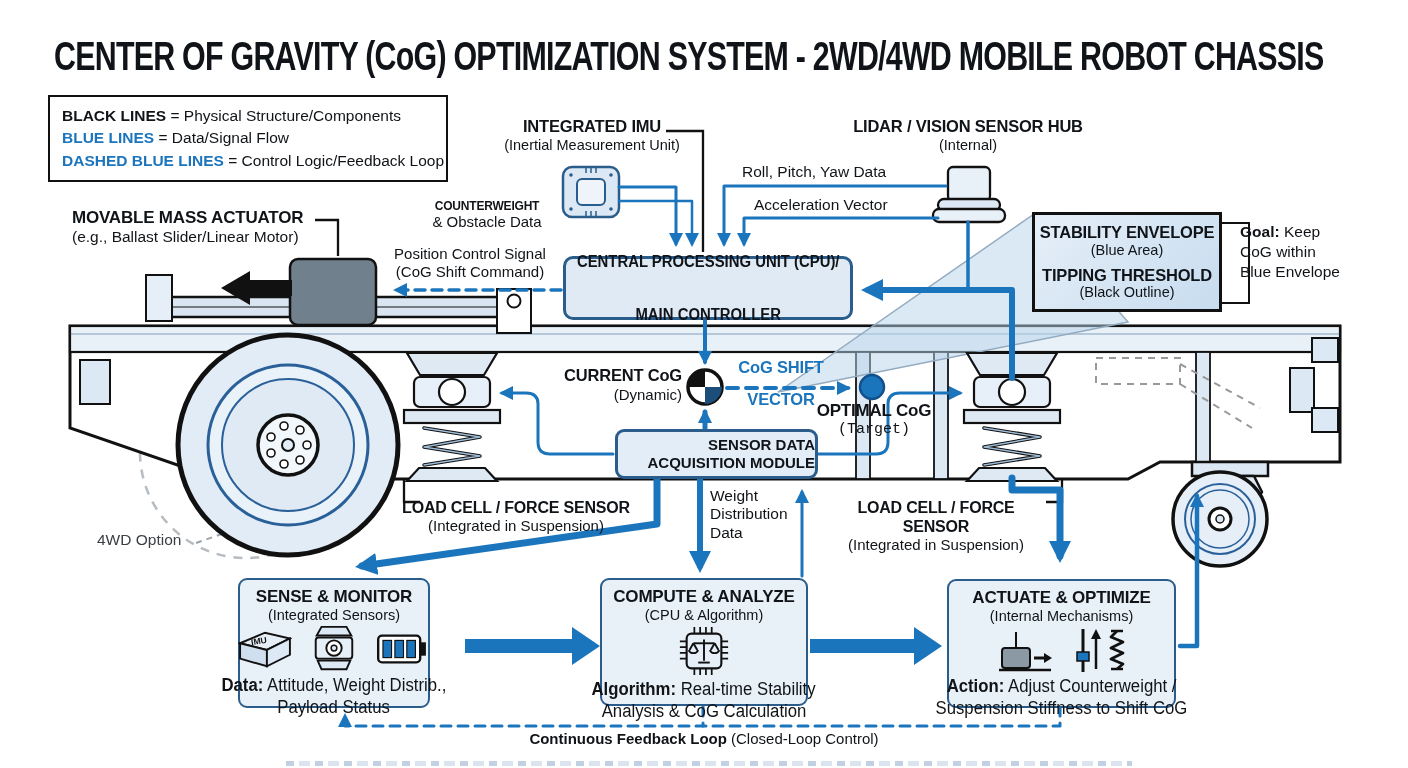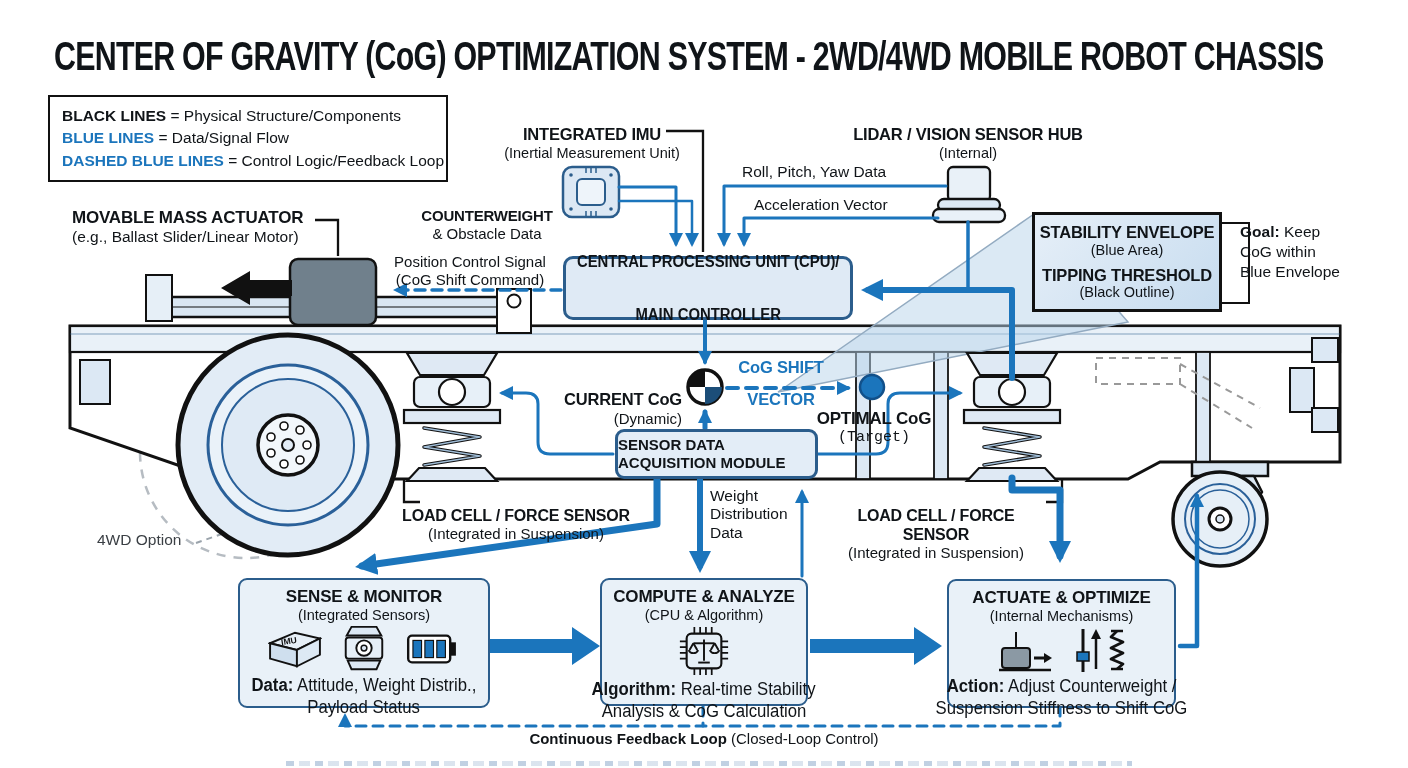--- a/index.html
+++ b/index.html
@@ -10,30 +10,30 @@
   .b{font-weight:bold;}
   .nw{white-space:nowrap;}
   .sx{display:inline-block;transform:scaleX(.93);transform-origin:center;white-space:nowrap;}
   .title{left:54px;top:34px;font-size:40px;font-weight:bold;letter-spacing:-1px;
          transform:scaleX(.76);transform-origin:left top;white-space:nowrap;}
   .legend{left:48px;top:95px;width:372px;border:2px solid #111;background:#fff;
           padding:8px 12px;font-size:15.5px;line-height:1.45;}
   .legend .term{font-weight:bold;text-align:right;}
   .legend .row.blue .term{color:var(--accent);}
   .lb{position:absolute;line-height:1.2;}
-  .ctr{text-align:center;margin-top:8px;}
-  .rt{text-align:right;margin-top:24px;}
+  .ctr{text-align:center;}
+  .rt{text-align:right;}
   .t1{font-weight:bold;font-size:16.5px;letter-spacing:-.2px;}
   .t2{font-size:14.5px;}
   .cpu-box{left:563px;top:256px;width:284px;height:58px;background:#dfeaf5;
            border:3px solid #2b5d8c;border-radius:10px;display:flex;flex-direction:column;
            align-items:center;justify-content:center;font-weight:bold;font-size:16px;line-height:1.25;gap:33px;}
   .sensor-box{left:615px;top:429px;width:197px;height:44px;background:#e3edf7;
            border:3px solid #2b5d8c;border-radius:9px;display:flex;flex-direction:column;
-           align-items:flex-start;justify-content:center;font-weight:bold;font-size:15px;line-height:1.2;}
+           align-items:flex-end;justify-content:center;font-weight:bold;font-size:15px;line-height:1.2;}
   .stab-back{left:1150px;top:222px;width:96px;height:78px;background:#fff;border:2.5px solid #111;}
   .stab{left:1032px;top:212px;width:190px;height:100px;background:linear-gradient(135deg,#e6eff8,#c7dcef);
         border:3px solid #111;display:flex;flex-direction:column;align-items:center;justify-content:center;
         line-height:1.15;box-sizing:border-box;}
   .stab .g{height:7px;}
   .goal{left:1240px;top:222px;width:130px;font-size:15.5px;line-height:1.3;}
   .cogshift{left:733px;top:358px;width:96px;color:var(--accent);font-weight:bold;font-size:16.5px;
             text-align:center;letter-spacing:-.2px;}
   .cogshift .gap{height:13px;}
   .pbox{position:absolute;background:#e9f1f8;border:2.5px solid #2b5d8c;border-radius:9px;
@@ -220,21 +220,21 @@
 
   <div class="lb ctr" style="left:818px;top:117px;width:300px;">
     <div class="t1">LIDAR / VISION SENSOR HUB</div>
     <div class="t2">(Internal)</div>
   </div>
 
   <div class="lb nw" style="left:742px;top:163px;font-size:15.5px;">Roll, Pitch, Yaw Data</div>
   <div class="lb nw" style="left:754px;top:196px;font-size:15.5px;">Acceleration Vector</div>
 
   <div class="lb ctr" style="left:412px;top:199px;width:150px;">
-    <div class="t1" style="font-size:15px;">COUNTERWEIGHT</div>
+    <div class="t1" style="font-size:12px;">COUNTERWEIGHT</div>
     <div class="t2" style="font-size:15px;">&amp; Obstacle Data</div>
   </div>
 
   <div class="lb ctr" style="left:385px;top:245px;width:170px;font-size:15px;">
     <div>Position Control Signal</div>
     <div>(CoG Shift Command)</div>
   </div>
 
   <div class="lb" style="left:72px;top:208px;">
     <div class="t1" style="font-size:17px;">MOVABLE MASS ACTUATOR</div>
@@ -292,21 +292,21 @@
   </div>
 
   <div class="lb" style="left:710px;top:487px;font-size:15.5px;line-height:1.18;">
     <div>Weight</div>
     <div>Distribution</div>
     <div>Data</div>
   </div>
 
   <div class="lb nw" style="left:97px;top:531px;font-size:15.5px;color:#3a3f44;">4WD Option</div>
 
-  <div class="pbox" style="left:238px;top:578px;width:252px;height:130px;">
+  <div class="pbox" style="left:238px;top:578px;width:192px;height:130px;">
     <div class="t">SENSE &amp; MONITOR</div>
     <div class="s">(Integrated Sensors)</div>
     <div class="icons">
       <svg width="54" height="46" viewBox="0 0 56 48">
         <polygon points="2,18 28,7 54,13 30,25" fill="#e6eff7" stroke="#111" stroke-width="2"></polygon>
         <polygon points="2,18 30,25 30,42 2,34" fill="#cfdfee" stroke="#111" stroke-width="2"></polygon>
         <polygon points="30,25 54,13 54,30 30,42" fill="#dde9f4" stroke="#111" stroke-width="2"></polygon>
         <text x="14" y="20" font-size="9" font-weight="bold" fill="#111" transform="rotate(-9 14 20)">IMU</text>
       </svg>
       <svg width="52" height="50" viewBox="0 0 54 52">

